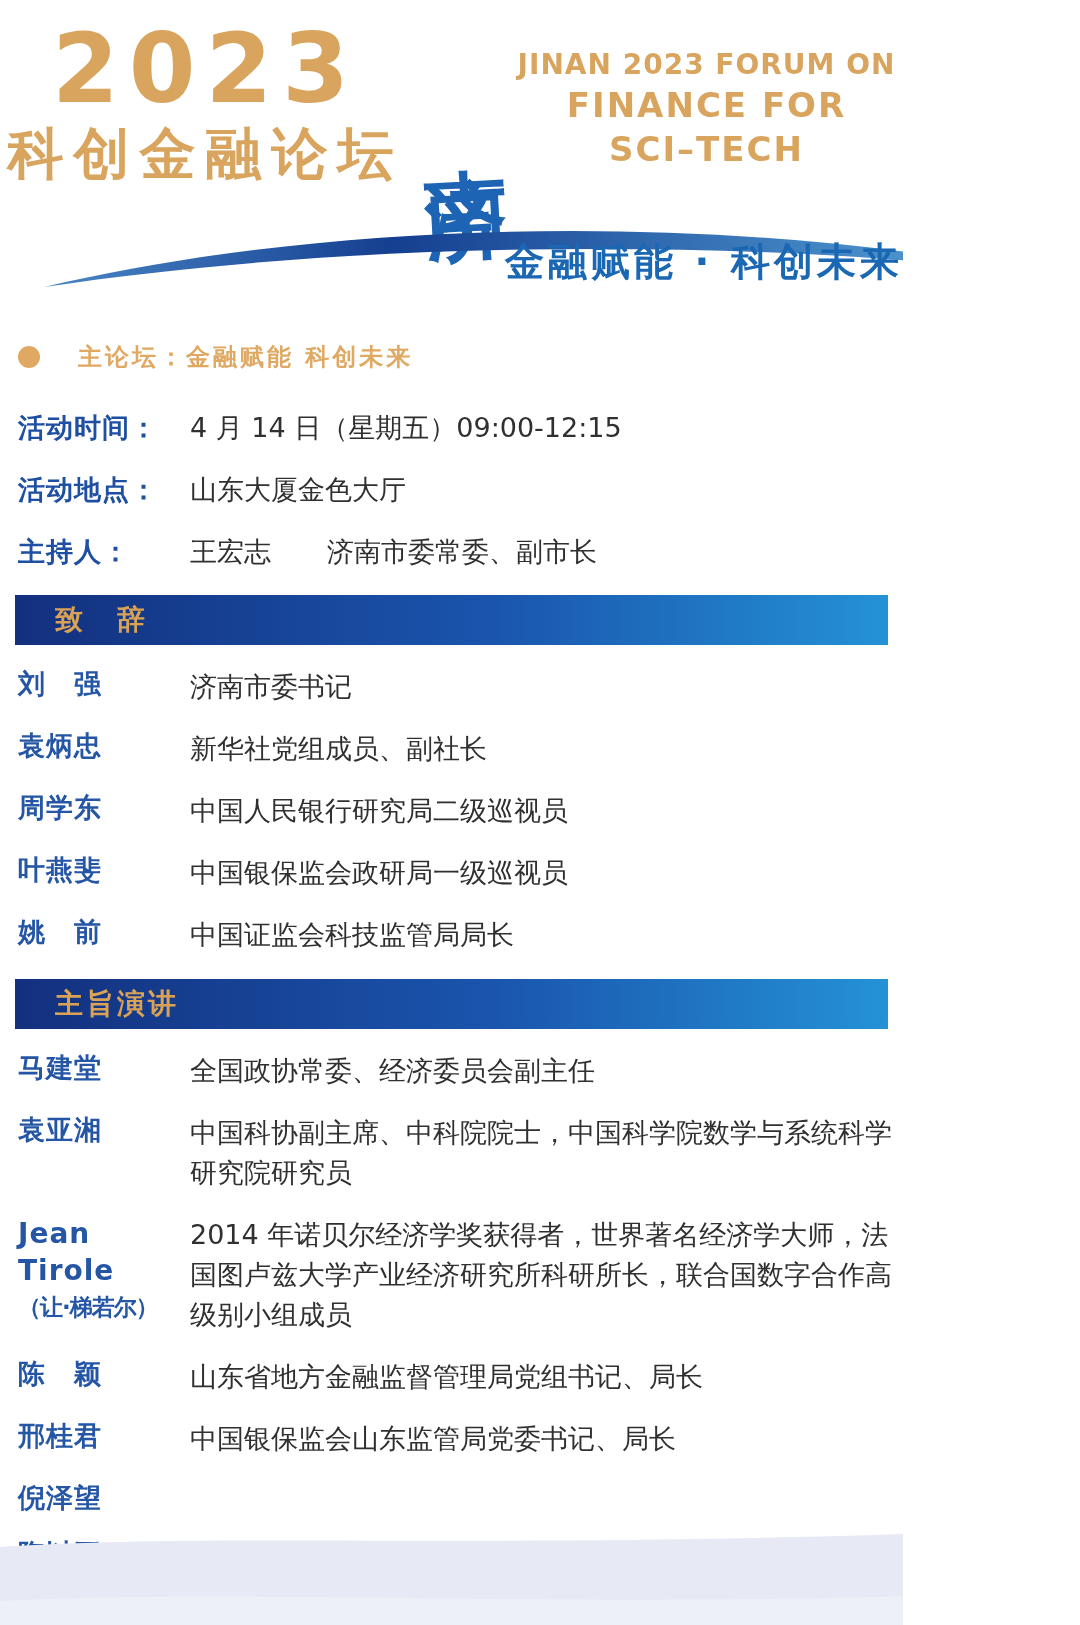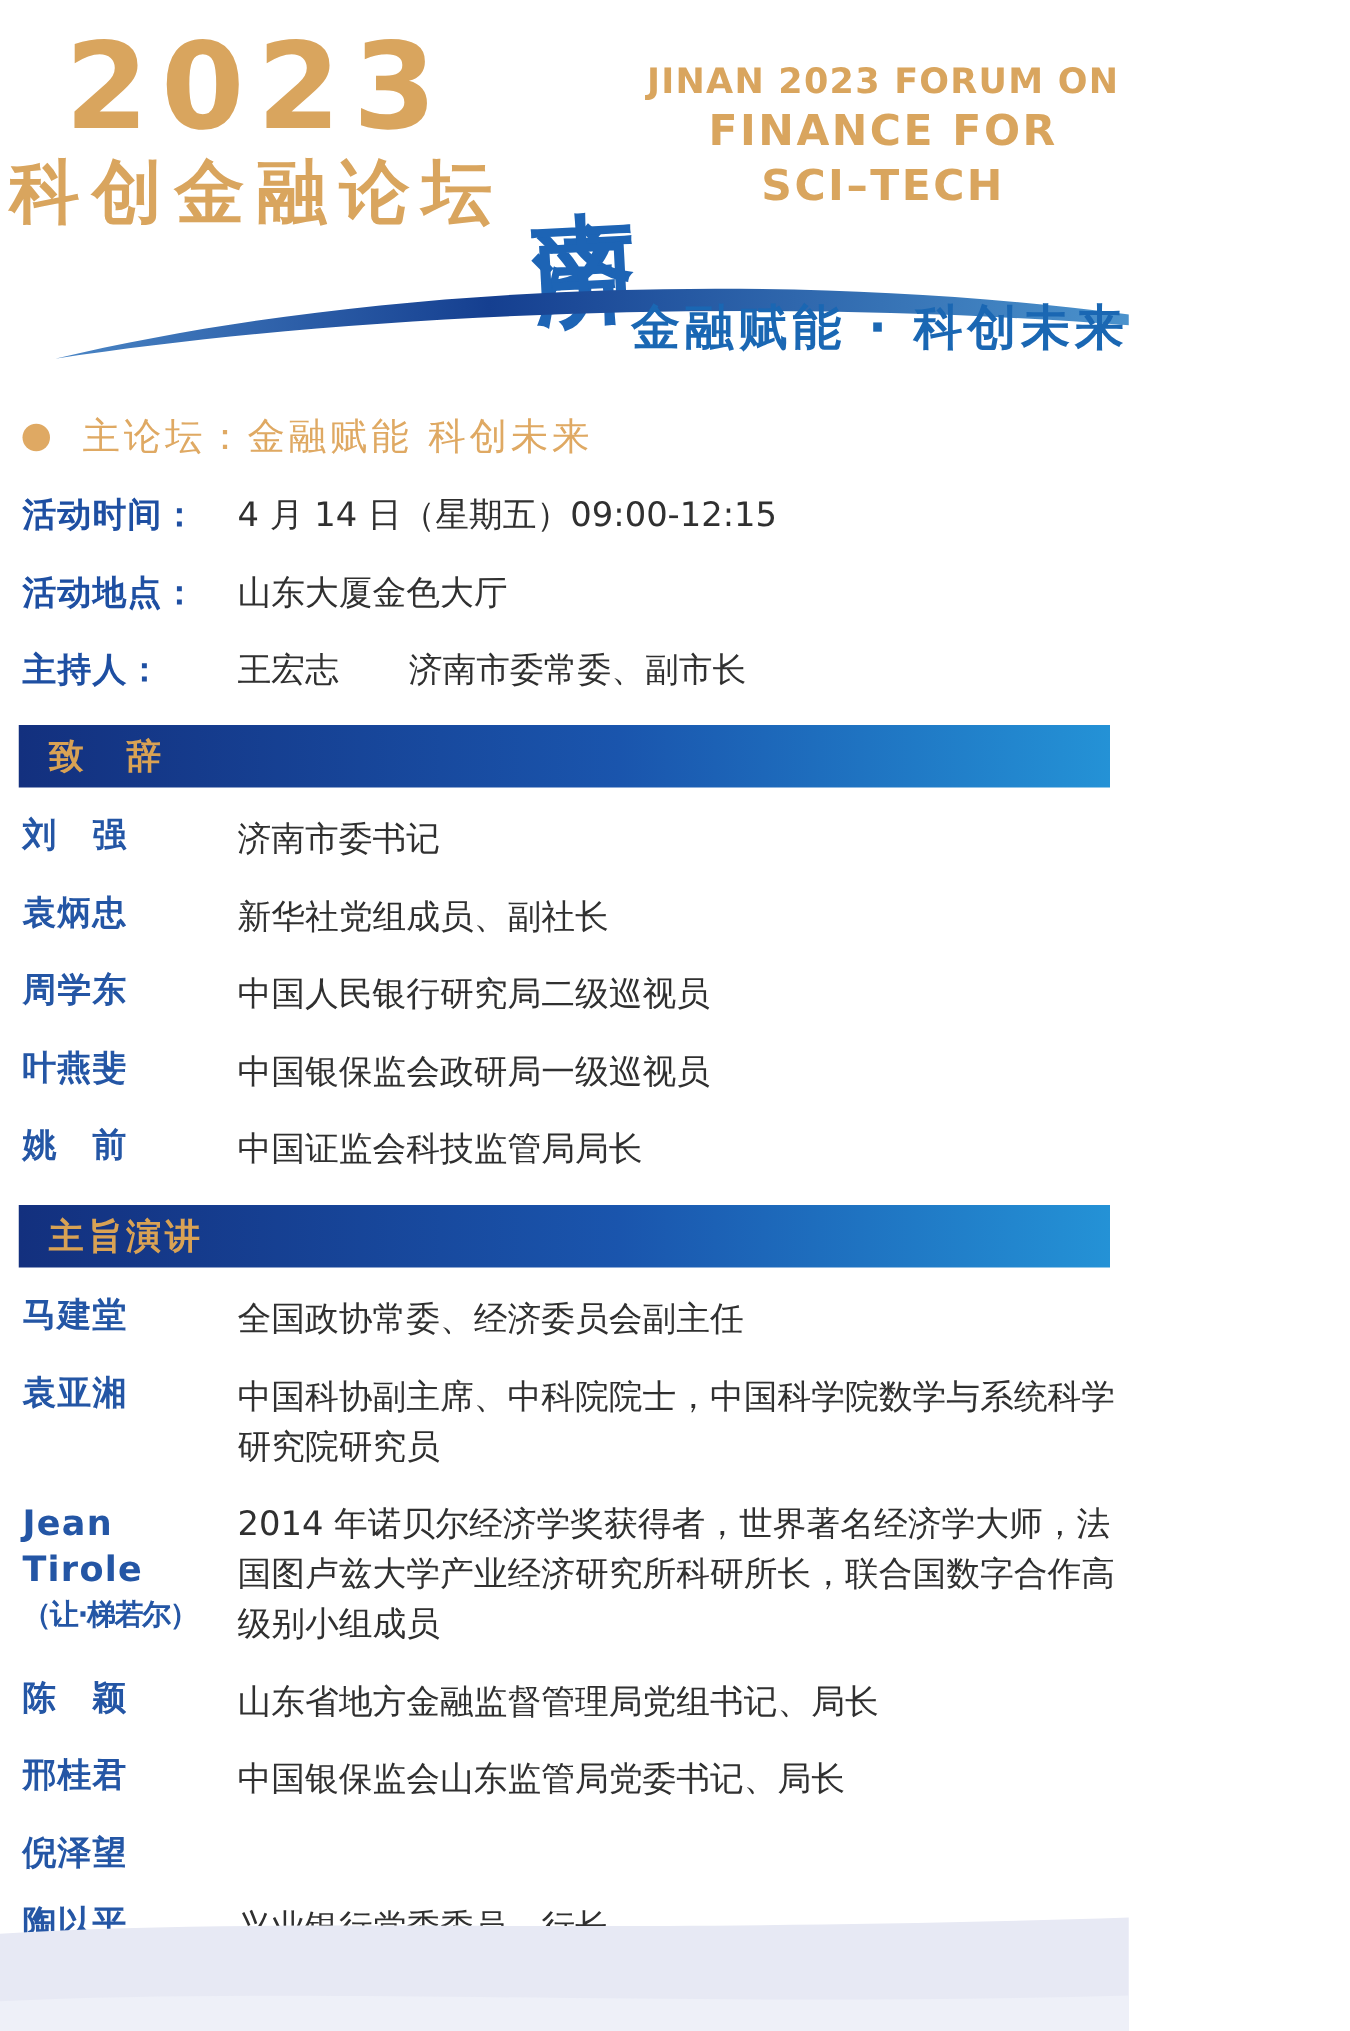--- a/index.html
+++ b/index.html
@@ -20,31 +20,31 @@
 
   
   .banner{position:relative;height:86px;margin-top:16px;}
   .banner svg{position:absolute;left:40px;top:0;width:1000px;height:86px;}
   .slogan{position:absolute;top:26px;left:0;width:100%;text-align:right;
           font-size:39px;font-weight:bold;color:#1a67b3;letter-spacing:4px;}
 
   
   .forum-title{display:flex;align-items:center;gap:26px;margin:34px 0 0 18px;}
   .bullet{width:22px;height:22px;border-radius:50%;background:#dfa963;flex-shrink:0;}
-  .forum-title h2{margin:0;font-size:30px;color:#dfa963;font-weight:normal;letter-spacing:3px;}
+  .forum-title h2{margin:12px;font-size:24px;color:#dfa963;font-weight:bold;letter-spacing:3px;}
 
   
   .info-row{display:flex;margin:24px 0 0 18px;font-size:27px;line-height:38px;}
   .info-label{width:172px;flex-shrink:0;color:#1e4fa2;font-weight:bold;letter-spacing:1px;}
   .info-value{color:#303030;}
   .host-desc{margin-left:56px;color:#303030;}
 
   
   .section-bar{margin:24px 15px 0;height:50px;display:flex;align-items:center;
-               padding-left:24px;box-sizing:border-box;
+               padding-left:40px;box-sizing:border-box;
                background:linear-gradient(90deg,#13307e 0%,#1a55ad 55%,#2492d6 100%);
                color:#d9a254;font-size:28px;font-weight:bold;letter-spacing:3px;}
 
   
   .speaker-row{display:flex;margin:22px 0 0 18px;font-size:27px;line-height:34px;}
   .speaker-name{width:172px;flex-shrink:0;color:#2456a5;font-weight:bold;letter-spacing:1px;}
   .speaker-title{color:#303030;max-width:868px;line-height:40px;}
   .speaker-name .en{font-size:28px;display:block;line-height:37px;}
   .speaker-name .cn-sub{font-size:23px;display:block;letter-spacing:-1px;line-height:36px;}
 

